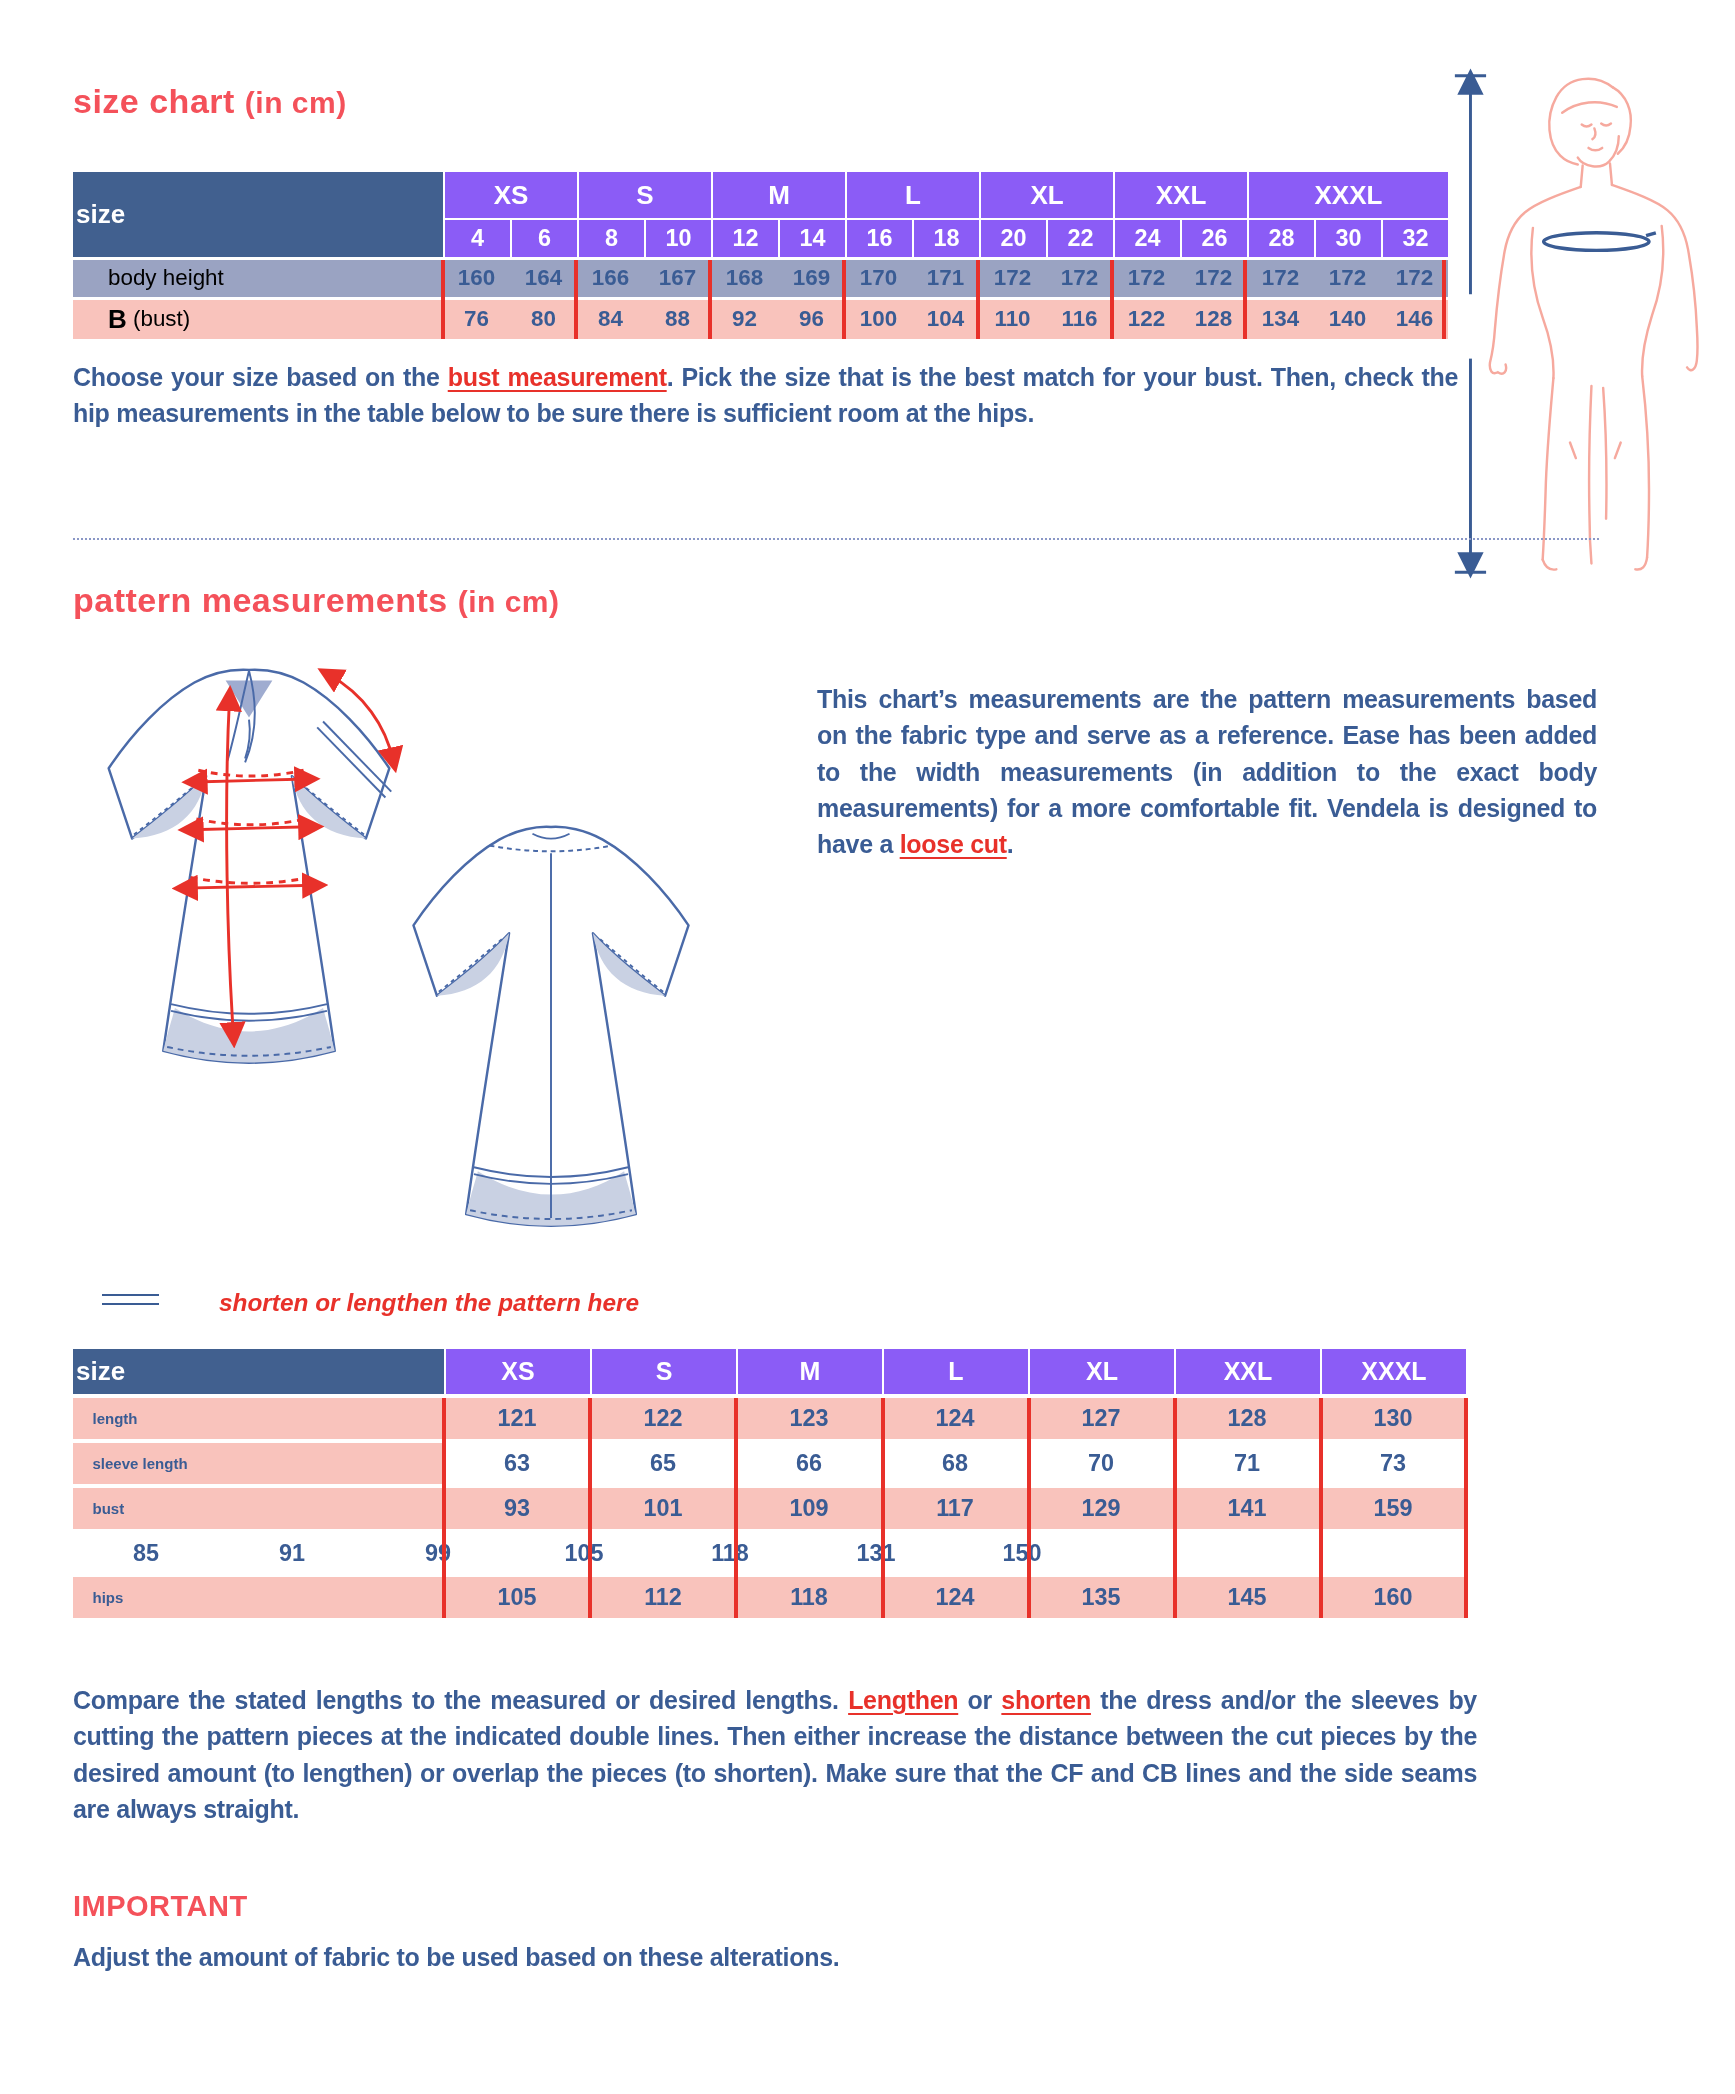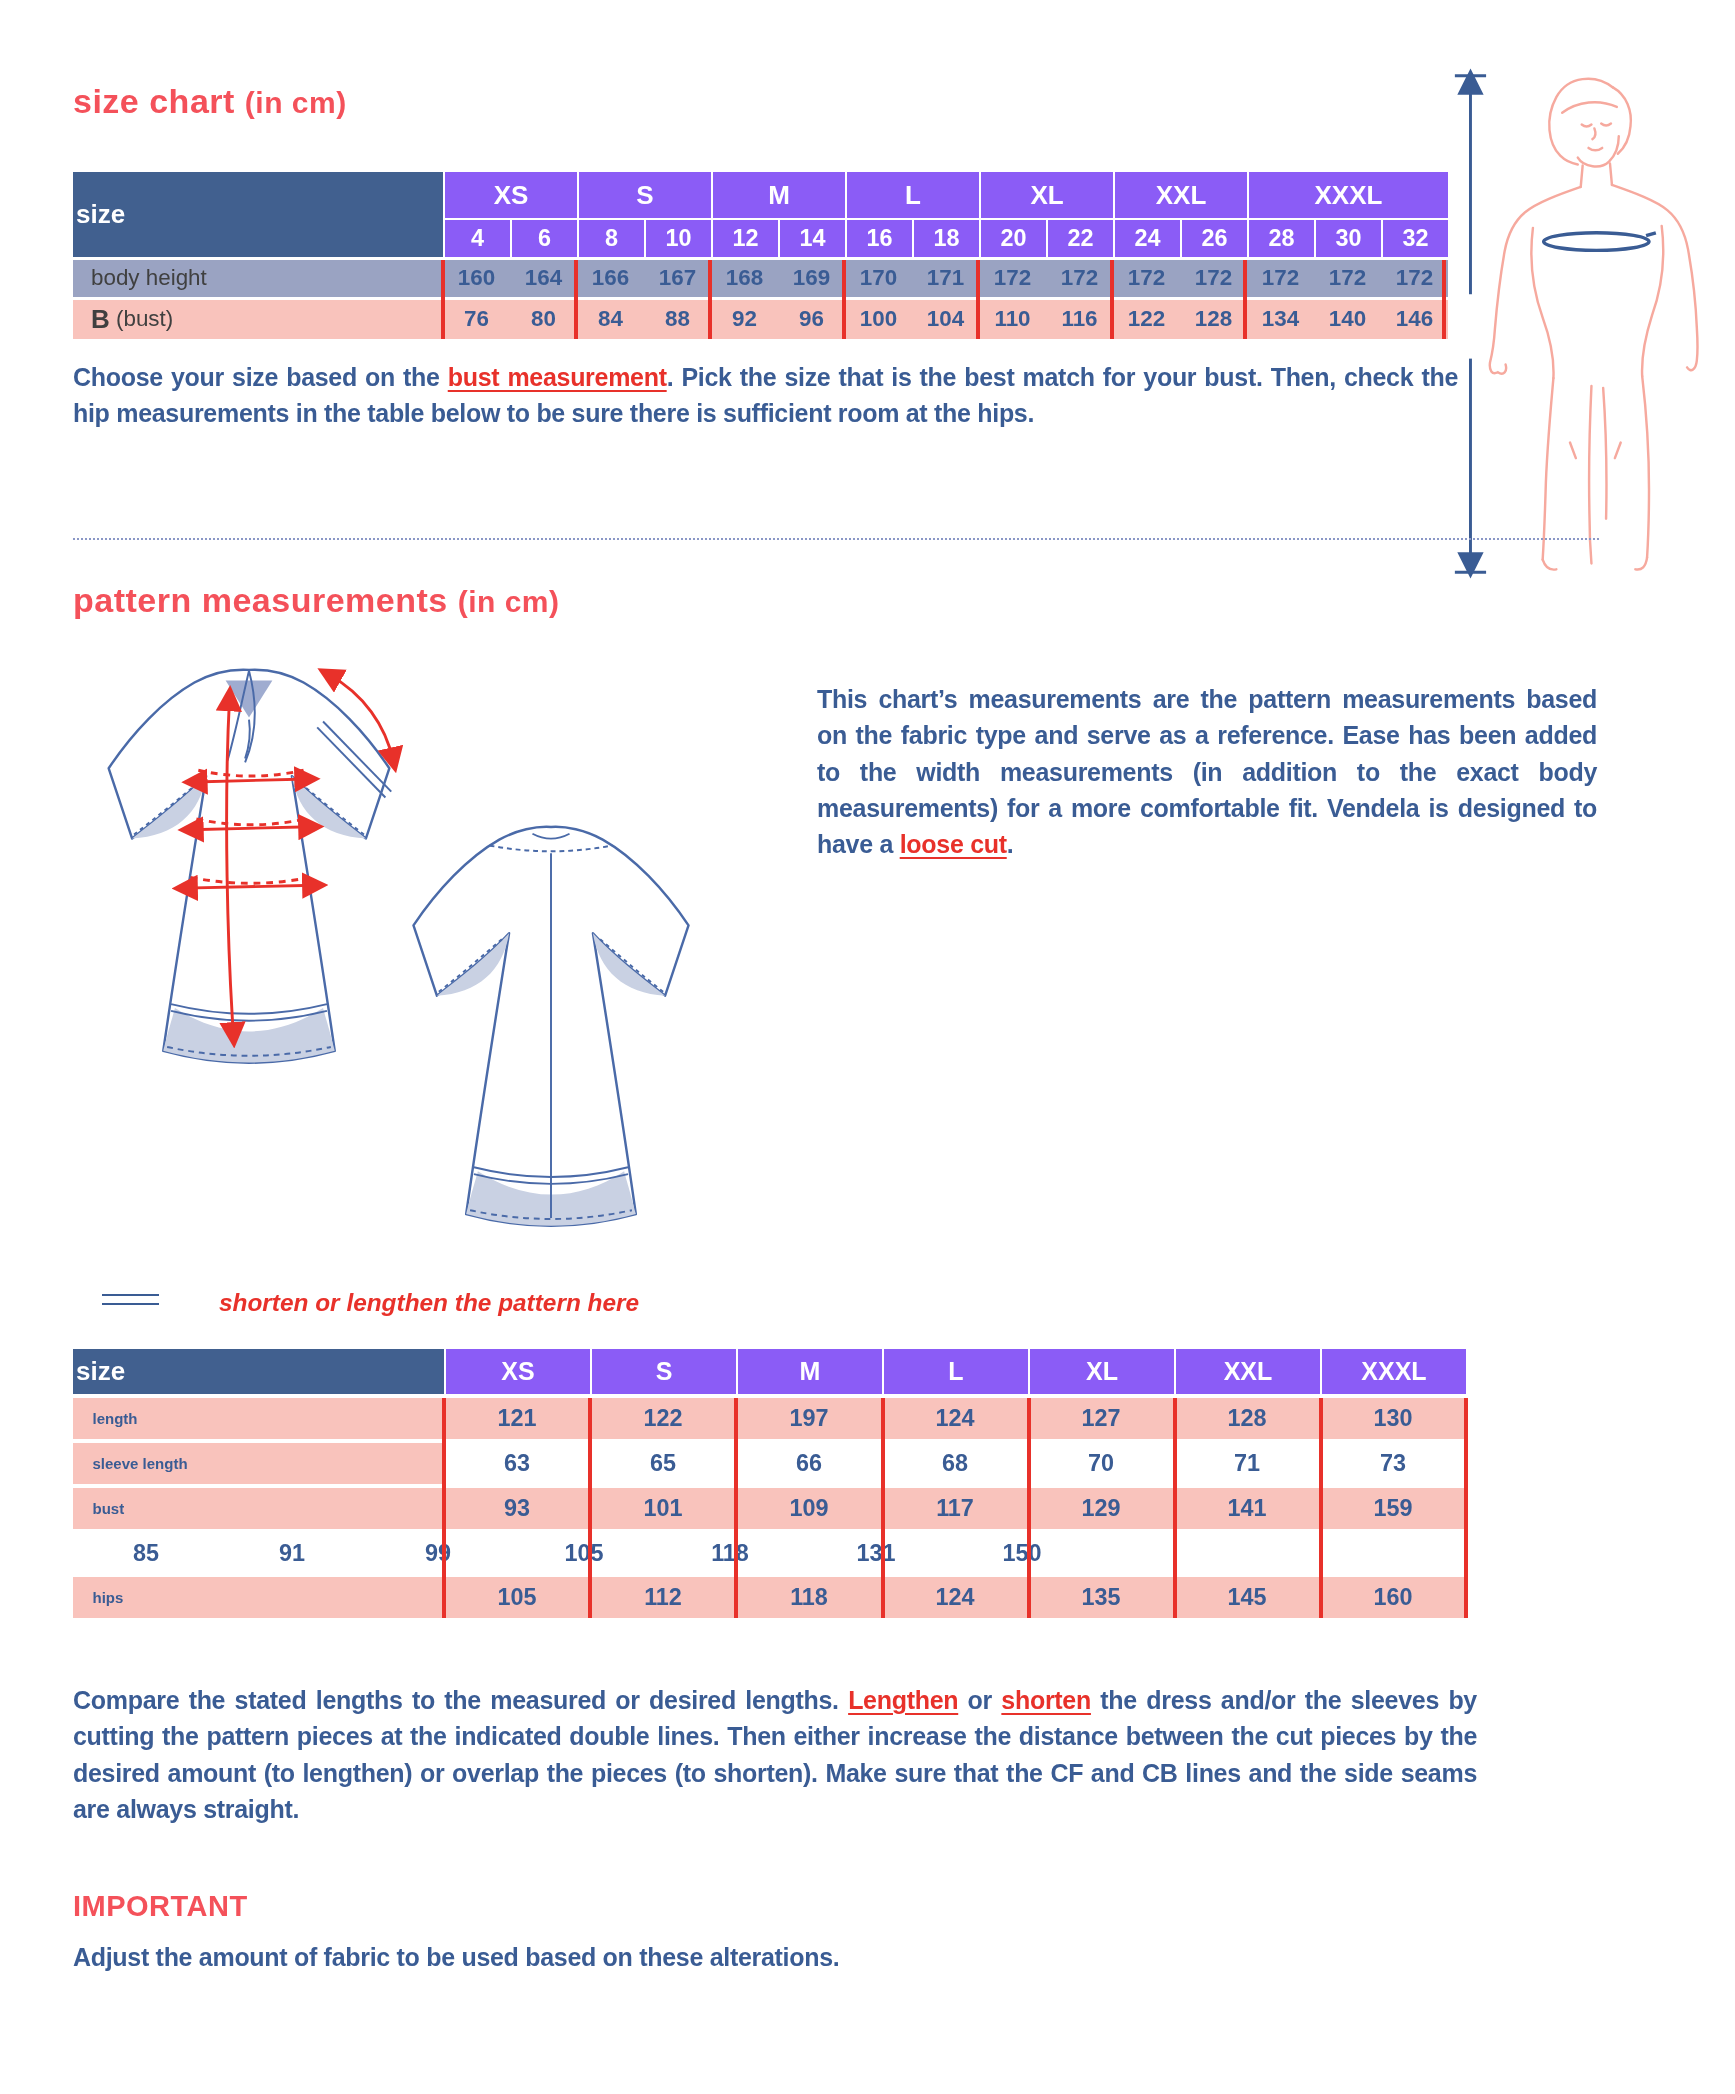--- a/index.html
+++ b/index.html
@@ -14,21 +14,21 @@
   
   .tbl{position:absolute;}
   .c{display:flex;align-items:center;justify-content:center;box-sizing:border-box;flex:0 0 auto;}
   .row{display:flex;}
   .hc{background:#8b5cf6;color:#fff;font-weight:bold;border-left:2.9px solid #fff;}
   .corner{background:#41608f;color:#fff;font-weight:bold;justify-content:flex-start;padding-left:3px;font-size:26px;}
   
   .t1{width:1373px;height:167px;}
   .t1 .grp{height:48px;border-bottom:2.9px solid #fff;font-size:26px;}
   .t1 .num{width:67px;height:37px;font-size:23.4px;}
-  .t1 .lab{width:370px;justify-content:flex-start;padding-left:18px;font-size:22.4px;color:#404040;}
+  .t1 .lab{width:370px;justify-content:flex-start;padding-left:35px;font-size:22.4px;color:#000000;}
   .t1 .v{width:67px;font-weight:bold;font-size:22.4px;color:#3a5c94;}
   .bg-g{background:#9aa3c2;}
   .bg-p{background:#f9c3bc;}
   .t1 .brow1{margin-top:2.9px;height:37px;}
   .t1 .brow2{margin-top:2.9px;height:39px;}
   .redline{position:absolute;width:3.9px;background:#e8312a;}
   
   .t2{width:1395px;height:269px;}
   .t2 .hcell{width:146px;height:45px;font-size:25px;}
   .t2 .corner2{width:371px;height:45px;}
@@ -264,21 +264,21 @@
       <div class="c hc hcell">L</div>
       <div class="c hc hcell">XL</div>
       <div class="c hc hcell">XXL</div>
       <div class="c hc hcell">XXXL</div>
     </div>
 
     <div class="row brow">
       <div class="c lab bg-p">length</div>
       <div class="c v bg-p">121</div>
       <div class="c v bg-p">122</div>
-      <div class="c v bg-p">197</div>
+      <div class="c v bg-p">123</div>
       <div class="c v bg-p">124</div>
       <div class="c v bg-p">127</div>
       <div class="c v bg-p">128</div>
       <div class="c v bg-p">130</div>
     </div>
 
     <div class="row brow">
       <div class="c lab bg-p">sleeve length</div>
       <div class="c v bg-w">63</div>
       <div class="c v bg-w">65</div>

